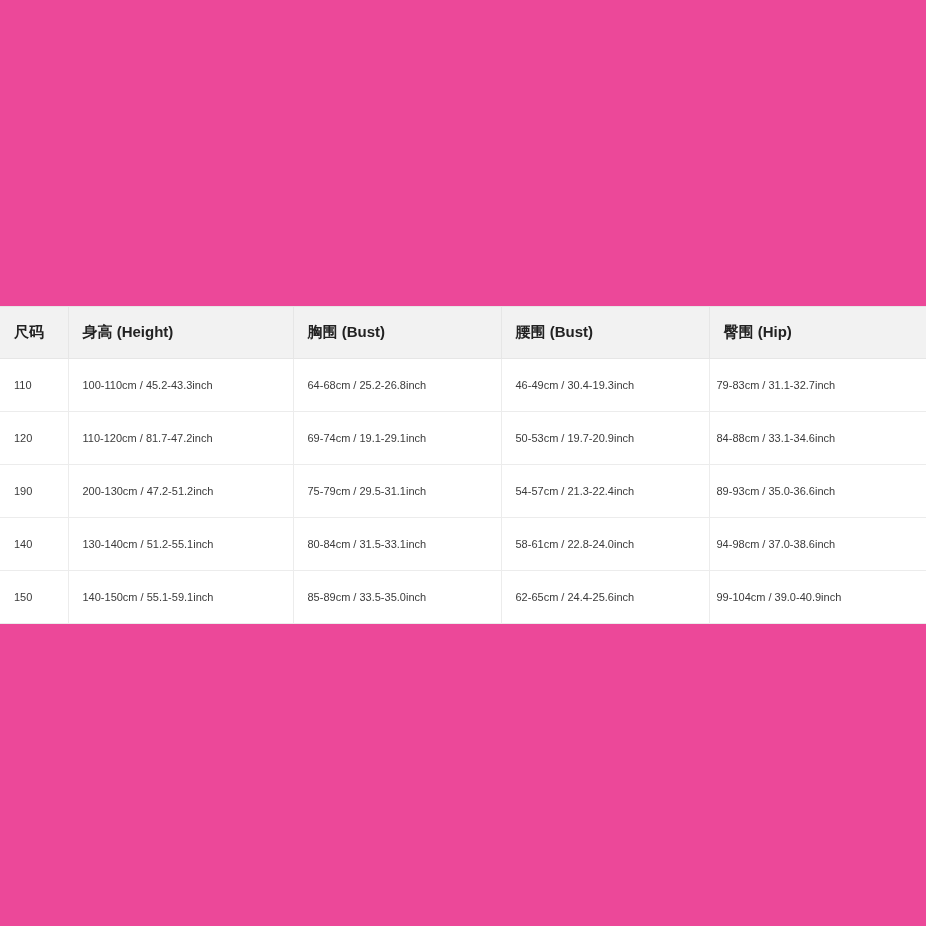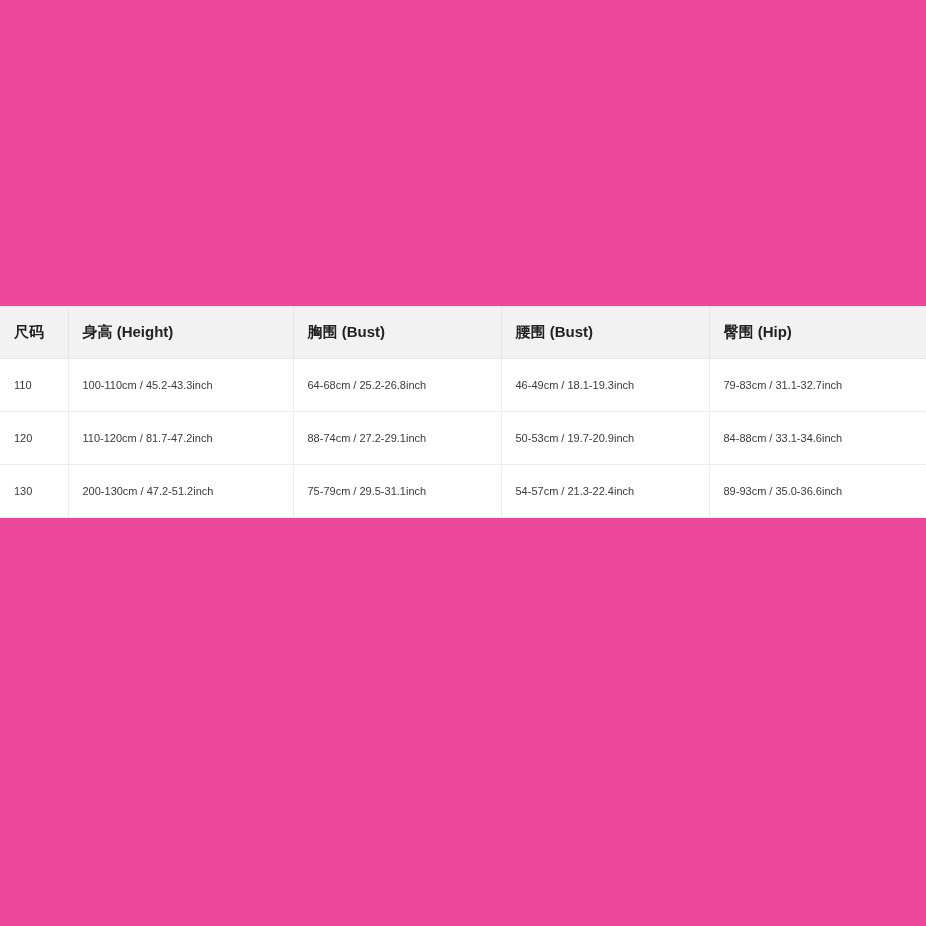--- a/index.html
+++ b/index.html
@@ -58,20 +58,21 @@
     padding: 16px 14px;
     border-bottom: 1px solid #ececec;
     border-right: 1px solid #ececec;
     height: 53px;
     box-sizing: border-box;
     vertical-align: middle;
     white-space: nowrap;
   }
   table.size-table td:last-child {
     border-right: none;
+    padding-left: 7px;
   }
   table.size-table tbody tr:last-child td {
     border-bottom: 1px solid #ececec;
   }
   .col-size   { width: 68px; }
   .col-height { width: 225px; }
   .col-bust   { width: 208px; margin-top: 44px; }
   .col-waist  { width: 208px; }
   .col-hip    { width: 217px; margin-top: 32px; }
   td.cell-size {
@@ -92,33 +93,47 @@
           <th class="col-bust">胸围 (Bust)</th>
           <th class="col-waist">腰围 (Bust)</th>
           <th class="col-hip">臀围 (Hip)</th>
         </tr>
       </thead>
       <tbody>
         <tr>
           <td class="cell-size">110</td>
           <td>100-110cm / 45.2-43.3inch</td>
           <td>64-68cm / 25.2-26.8inch</td>
-          <td>46-49cm / 18.1-19.3inch</td>
+          <td>46-49cm / 30.4-19.3inch</td>
           <td>79-83cm / 31.1-32.7inch</td>
         </tr>
         <tr>
           <td class="cell-size">120</td>
           <td>110-120cm / 81.7-47.2inch</td>
-          <td>88-74cm / 27.2-29.1inch</td>
+          <td>69-74cm / 19.1-29.1inch</td>
           <td>50-53cm / 19.7-20.9inch</td>
           <td>84-88cm / 33.1-34.6inch</td>
         </tr>
         <tr>
-          <td class="cell-size">130</td>
+          <td class="cell-size">190</td>
           <td>200-130cm / 47.2-51.2inch</td>
           <td>75-79cm / 29.5-31.1inch</td>
           <td>54-57cm / 21.3-22.4inch</td>
           <td>89-93cm / 35.0-36.6inch</td>
+        </tr>
+        <tr>
+          <td class="cell-size">140</td>
+          <td>130-140cm / 51.2-55.1inch</td>
+          <td>80-84cm / 31.5-33.1inch</td>
+          <td>58-61cm / 22.8-24.0inch</td>
+          <td>94-98cm / 37.0-38.6inch</td>
+        </tr>
+        <tr>
+          <td class="cell-size">150</td>
+          <td>140-150cm / 55.1-59.1inch</td>
+          <td>85-89cm / 33.5-35.0inch</td>
+          <td>62-65cm / 24.4-25.6inch</td>
+          <td>99-104cm / 39.0-40.9inch</td>
         </tr>
       </tbody>
     </table>
   </div>
 </div>
 
 </body></html>

